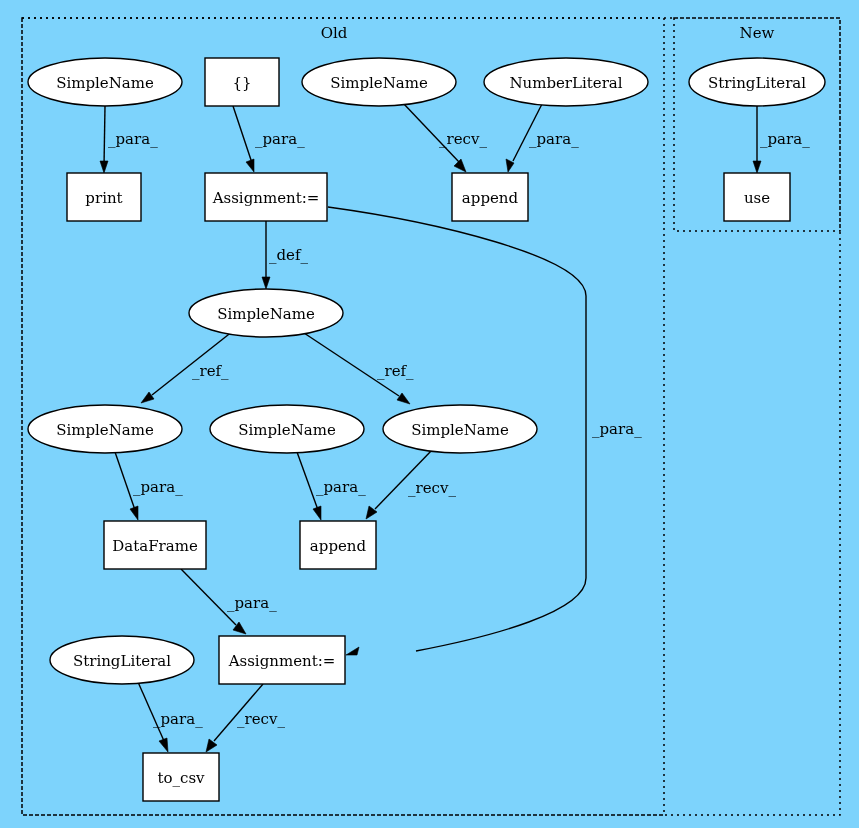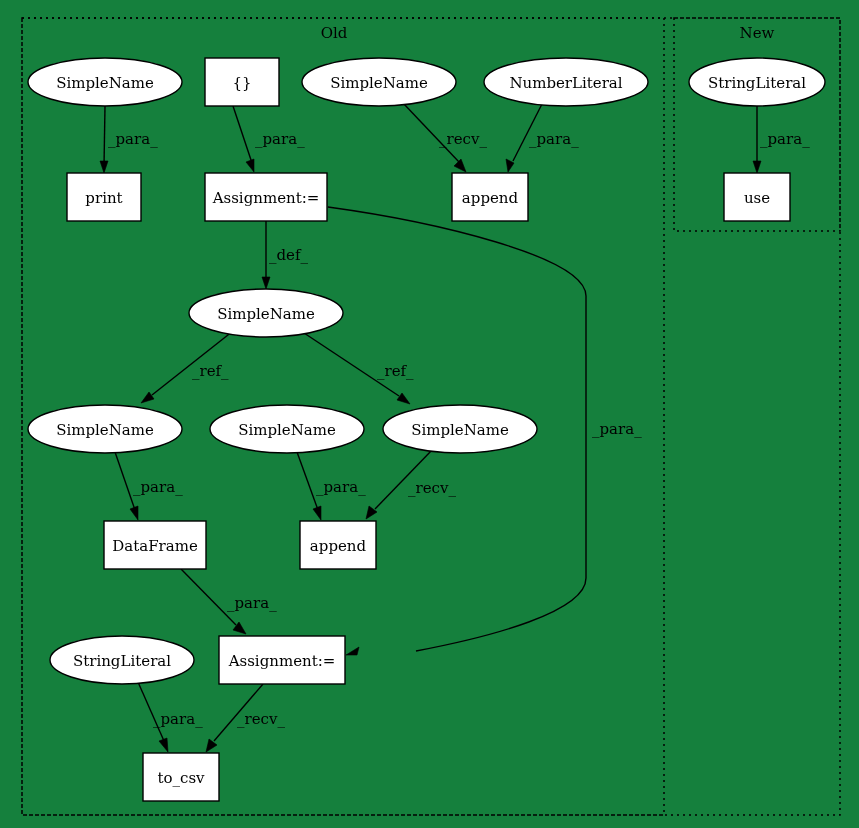--- a/index.html
+++ b/index.html
@@ -4,21 +4,21 @@
 <style>
   html, body {
     margin: 0;
     padding: 0;
     background: #ffffff;
   }
   #canvas {
     position: relative;
     width: 859px;
     height: 828px;
-    background: #15803d;
+    background: #7dd3fc;
     font-family: "DejaVu Serif", "Liberation Serif", serif;
     overflow: hidden;
   }
   svg#graph {
     position: absolute;
     left: 0;
     top: 0;
     width: 859px;
     height: 828px;
   }

